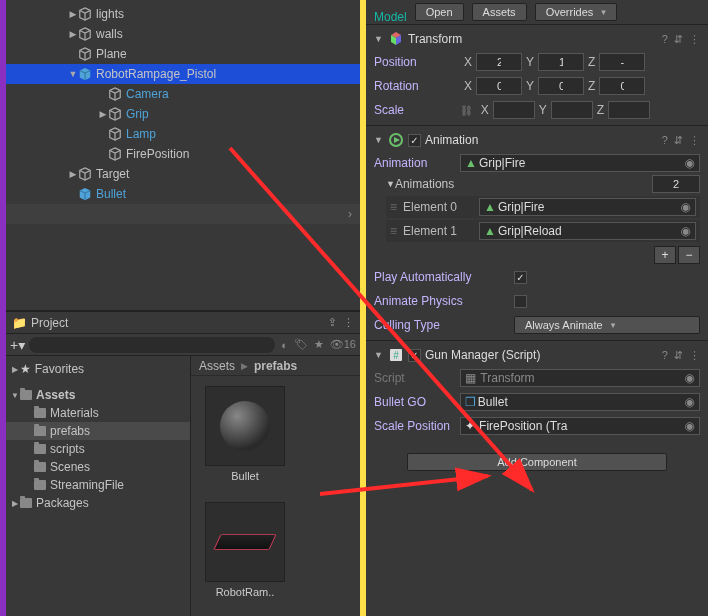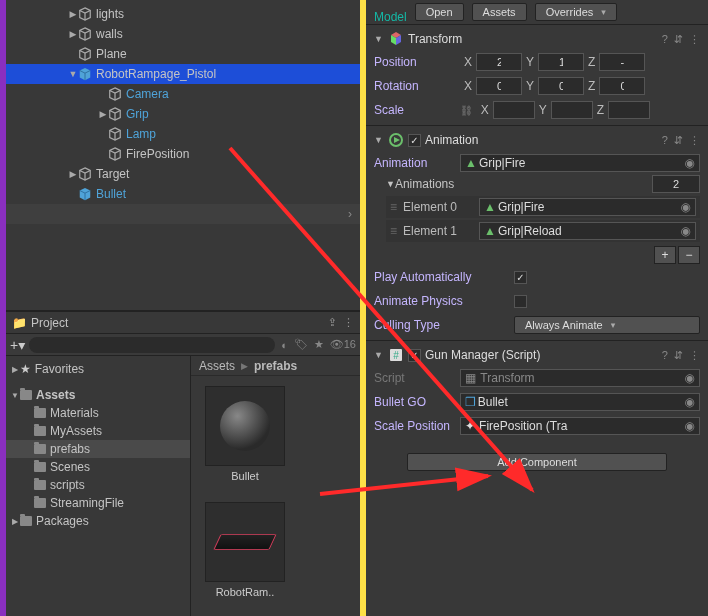--- a/index.html
+++ b/index.html
@@ -232,39 +232,34 @@
             <span class="arrow">▼</span>
               <span class="fld"></span>
             <span style="font-weight:bold;">Assets</span>
           </div>
           <div id="folder-rows">
               <div class="frow">
                 <span style="width:24px;"></span>
                 <span class="fld"></span>
                 <span>Materials</span>
               </div>
-              <div class="frow">
-                <span style="width:24px;"></span>
-                <span class="fld"></span>
-                <span>MyAssets</span>
-              </div>
               <div class="frow sel">
                 <span style="width:24px;"></span>
                 <span class="fld"></span>
                 <span>prefabs</span>
               </div>
               <div class="frow">
                 <span style="width:24px;"></span>
                 <span class="fld"></span>
-                <span>Scenes</span>
+                <span>scripts</span>
               </div>
               <div class="frow">
                 <span style="width:24px;"></span>
                 <span class="fld"></span>
-                <span>scripts</span>
+                <span>Scenes</span>
               </div>
               <div class="frow">
                 <span style="width:24px;"></span>
                 <span class="fld"></span>
                 <span>StreamingFile</span>
               </div>
             </div>
           <div class="frow">
             <span class="arrow">▶</span>
               <span class="fld"></span>

